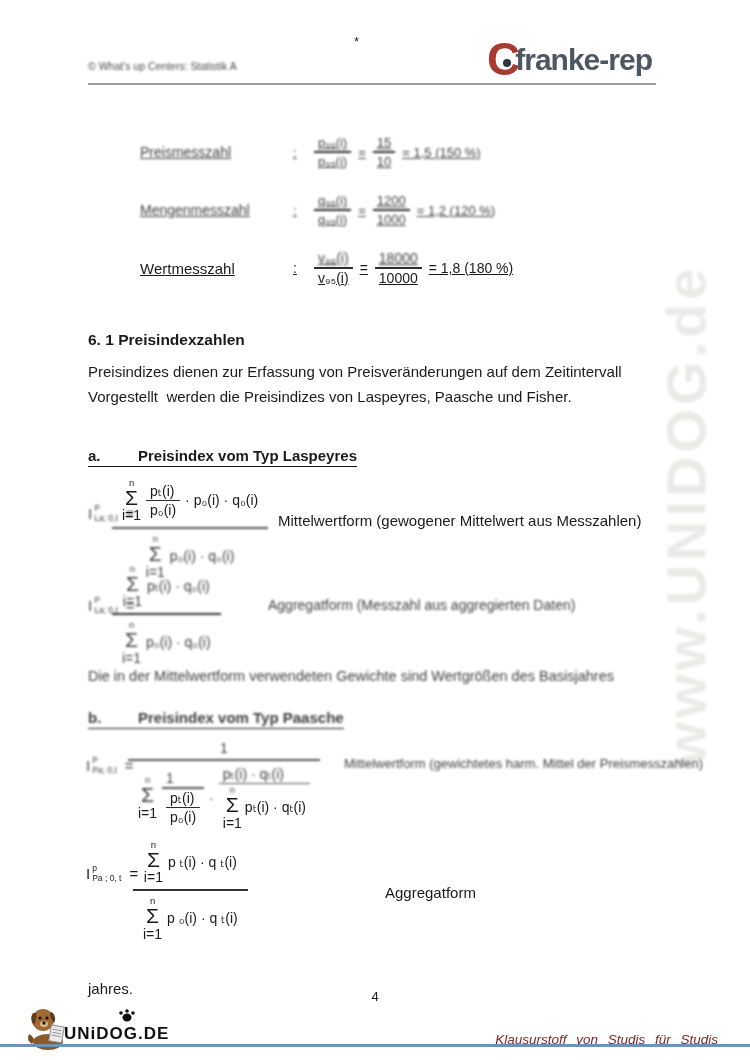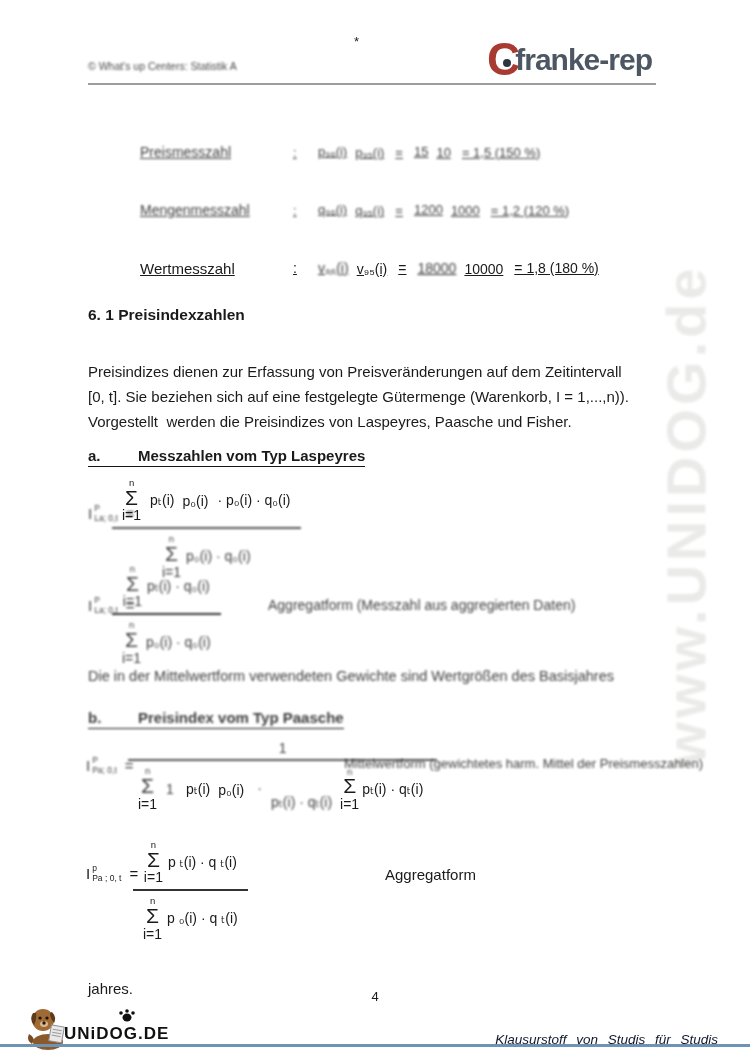--- a/index.html
+++ b/index.html
@@ -23,21 +23,21 @@
   .brand-dot{width:8px;height:8px;border-radius:50%;background:#2c3640;margin-left:-15px;margin-top:6px;}
   .brand-name{font-size:30px;font-weight:bold;color:#4d5763;letter-spacing:-1px;margin-left:4px;line-height:1;}
 
   
   .mrow{position:absolute;display:flex;align-items:center;height:52px;font-size:13px;text-decoration:underline;}
   .mrow>*{margin-right:7px;}
   .mlabel{width:146px;font-size:14px;}
   .mcolon{width:14px;}
 
   
-  .fr{display:inline-flex;flex-direction:row;align-items:flex-end;vertical-align:middle;}
+  .fr{display:inline-flex;flex-direction:column;align-items:flex-start;vertical-align:middle;}
   .fr .fn{padding:0 4px 1px;}
   .fr .fbar{align-self:stretch;height:1.4px;background:#2e2e2e;}
   .fr .fd{padding:1px 4px 0;}
   .frow{display:inline-flex;align-items:center;gap:3px;}
 
   
   .sum{display:inline-flex;flex-direction:column;align-items:center;line-height:1;}
   .sum .st{font-size:9.5px;margin-bottom:1px;}
   .sum .sg{font-size:21px;line-height:0.9;}
   .sum .sb{font-size:14px;margin-top:1px;}
@@ -57,21 +57,21 @@
   
   .h1{font-weight:bold;font-size:15.5px;}
   .para div{font-size:15px;line-height:25px;white-space:pre;}
   .uh{font-weight:bold;font-size:15px;border-bottom:1.7px solid #141414;padding-bottom:2px;display:flex;}
   .uh .itm{width:50px;}
   .cap{font-size:15px;}
   .note{font-size:14.5px;line-height:25px;white-space:pre;}
 
   
   .pagenum{width:750px;text-align:center;font-size:13px;}
-  .tagline{font-style:italic;color:#0f172a;font-size:13.5px;word-spacing:6px;text-align:right;width:280px;}
+  .tagline{font-style:italic;color:#7f1d1d;font-size:13.5px;word-spacing:6px;text-align:right;width:280px;}
   .bluebar{height:3px;background:#6f93b4;width:750px;}
   .unidog-text{font-size:17px;font-weight:900;color:#101010;letter-spacing:1px;}
 
   
   .wm{position:absolute;left:686px;top:515px;transform:translate(-50%,-50%) rotate(-90deg);
       font-size:56px;font-weight:bold;letter-spacing:4px;color:rgba(150,150,140,0.20);
       filter:blur(1.2px);white-space:nowrap;}
 </style>
 </head>
 <body>
@@ -133,30 +133,29 @@
     </span>
     <span>=</span>
     <span class="fr">
       <span class="fn bl">18000</span>
       <span class="fbar"></span>
       <span class="fd">10000</span>
     </span>
     <span>= 1,8 (180 %)</span>
   </div>
 
-  <div class="abs h1" style="left:88px;top:306px">6. 1  Preisindexzahlen</div>
+  <div class="abs h1" style="left:88px;top:331px">6. 1  Preisindexzahlen</div>
   <div class="abs para" style="left:88px;top:359px">
     <div>Preisindizes dienen zur Erfassung von Preisveränderungen auf dem Zeitintervall</div>
-    <div>[0, t]. Sie beziehen sich auf eine festgelegte Gütermenge (Warenkorb, I = 1,...,n)).</div>
     <div>Vorgestellt  werden die Preisindizes von Laspeyres, Paasche und Fisher.</div>
   </div>
 
   <div class="abs uh" style="left:88px;top:447px">
     <span class="itm">a.</span>
-    <span>Messzahlen vom Typ Laspeyres</span>
+    <span>Preisindex vom Typ Laspeyres</span>
   </div>
 
   <div class="lhs bl" style="left:88px;top:504px">
     <span>I</span>
     <span class="ss">
       <span>P</span>
       <span>La; 0,t</span>
     </span>
     <span class="eqs">=</span>
   </div>
@@ -177,20 +176,21 @@
     <span class="bar blbar"></span>
     <div class="row den bl">
       <span class="sum">
         <span class="st">n</span>
         <span class="sg">Σ</span>
         <span class="sb">i=1</span>
       </span>
       <span>p₀(i) · q₀(i)</span>
     </div>
   </div>
+  <div class="abs cap" style="left:278px;top:512px">Mittelwertform (gewogener Mittelwert aus Messzahlen)</div>
 
   <div class="lhs bl" style="left:88px;top:596px">
     <span>I</span>
     <span class="ss">
       <span>P</span>
       <span>La; 0,t</span>
     </span>
     <span class="eqs">=</span>
   </div>
   <div class="bigfr bl" style="left:112px;top:562px">
@@ -286,21 +286,21 @@
     <span class="bar"></span>
     <div class="row den">
       <span class="sum">
         <span class="st">n</span>
         <span class="sg">Σ</span>
         <span class="sb">i=1</span>
       </span>
       <span>p ₀(i) · q ₜ(i)</span>
     </div>
   </div>
-  <div class="abs cap" style="left:385px;top:866px">Aggregatform</div>
+  <div class="abs cap" style="left:385px;top:884px">Aggregatform</div>
 
   <div class="abs note" style="left:88px;top:926px;font-size:15px">
     <div>jahres.</div>
   </div>
 
   <div class="abs pagenum" style="left:0;top:989px">4</div>
 
   <div class="abs" style="left:24px;top:1004px">
     <svg width="48" height="48" viewBox="0 0 48 48">
       <ellipse cx="24" cy="38" rx="15" ry="8" fill="#8a5a2c"></ellipse>

